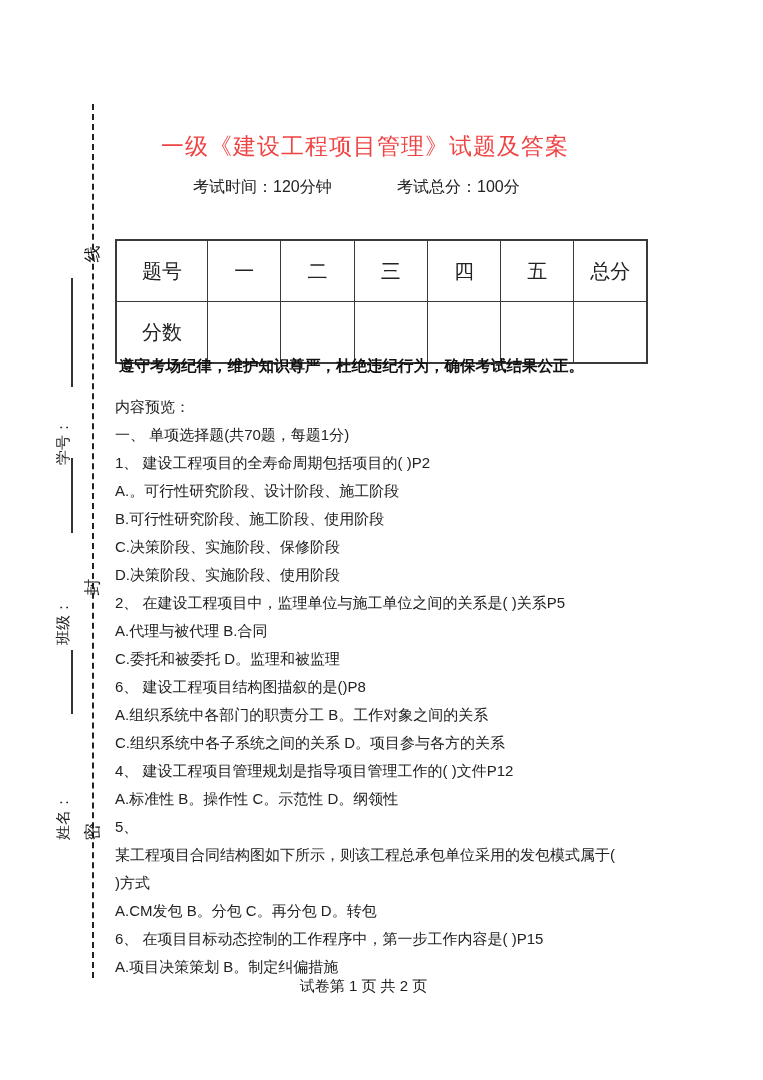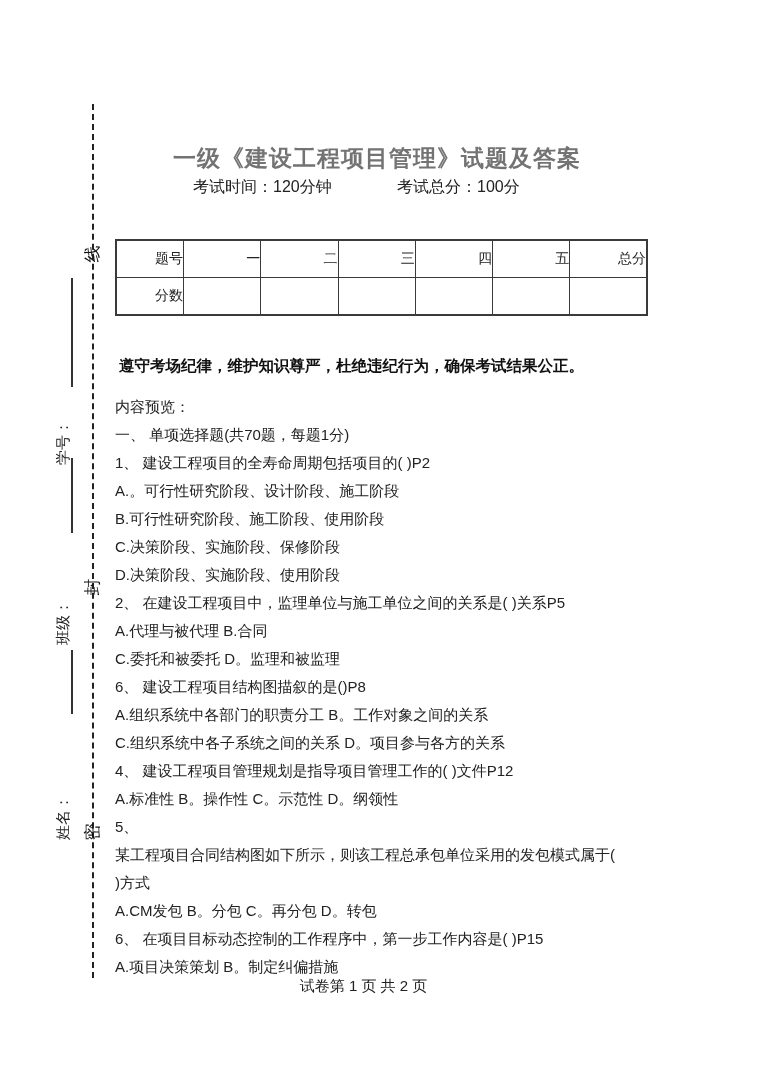--- a/index.html
+++ b/index.html
@@ -27,38 +27,38 @@
     position:absolute;left:54px;
     transform-origin:0 0;transform:rotate(-90deg);
     white-space:nowrap;font-size:15px;color:#222;line-height:18px;
   }
   .blank-line{
     position:absolute;left:71px;width:1.5px;background:#333;
   }
 
   
   .title{
-    position:absolute;left:100px;top:131px;width:530px;margin:12px;
-    text-align:center;font-size:23px;font-weight:bold;color:#737373;
+    position:absolute;left:100px;top:131px;width:530px;margin:0;
+    text-align:center;font-size:23px;font-weight:normal;color:#ef4444;
     letter-spacing:1px;
   }
   .subtitle span{position:absolute;top:177px;font-size:16px;color:#222;}
   .exam-time{left:193px;}
   .exam-score{left:397px;}
 
   
   .score-table{
     position:absolute;left:115px;top:239px;width:533px;
     border-collapse:collapse;table-layout:fixed;
     border:2px solid #3a3a3a;
   }
   .score-table td{
     border:1.3px solid #3a3a3a;height:36px;
-    text-align:right;vertical-align:middle;
-    font-size:14px;color:#222;padding:0;
+    text-align:center;vertical-align:middle;
+    font-size:20px;color:#222;padding:12px;
   }
   .score-table td.c0{width:66px;}
 
   
   .notice{
     position:absolute;left:115px;top:352px;width:545px;margin:4px;
     font-size:15.5px;font-weight:bold;color:#111;
   }
   .content{
     position:absolute;left:115px;top:393px;width:545px;

